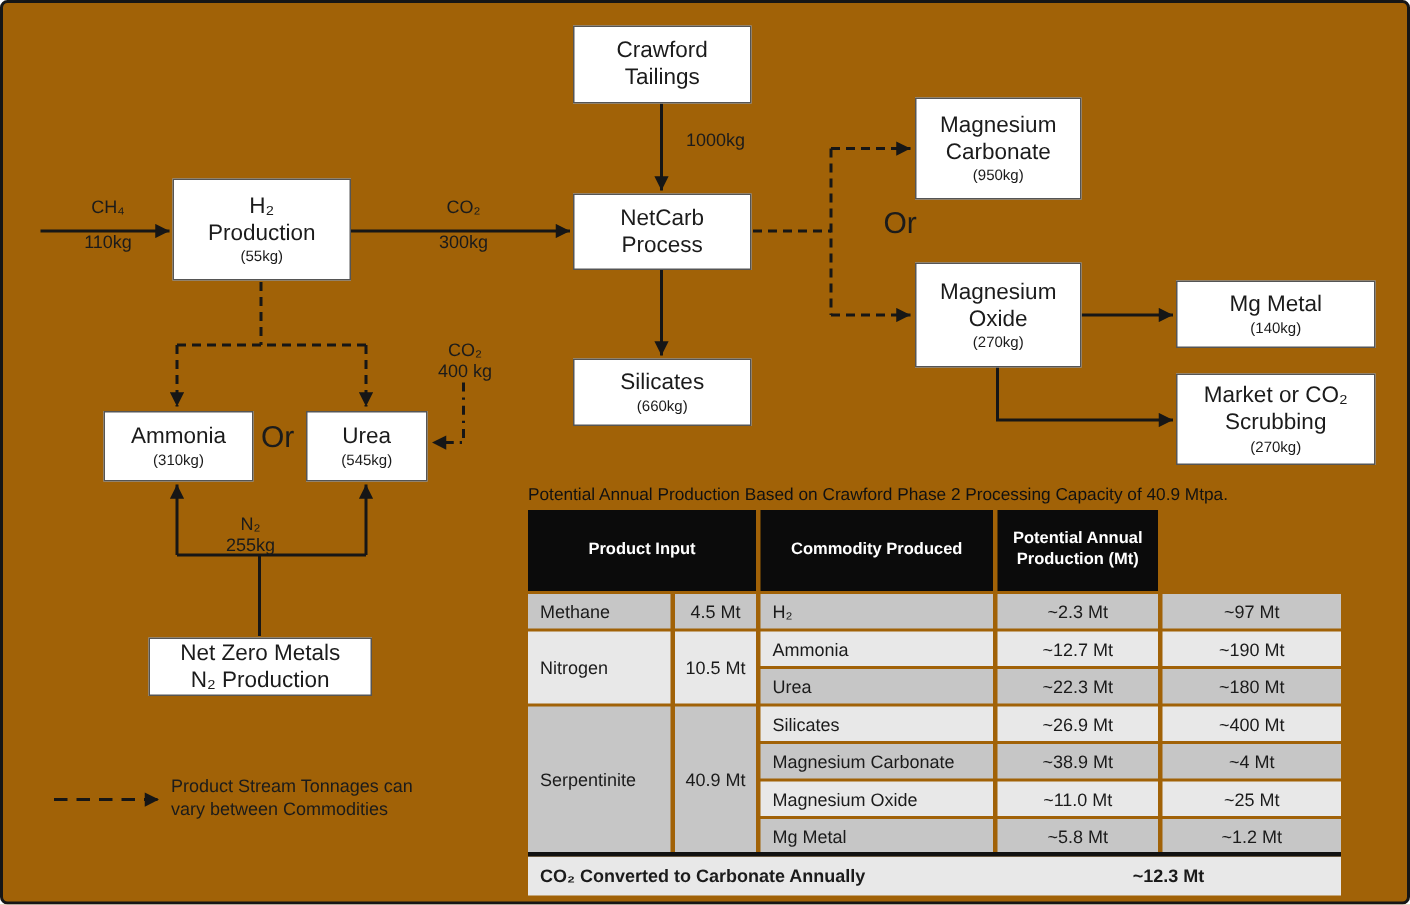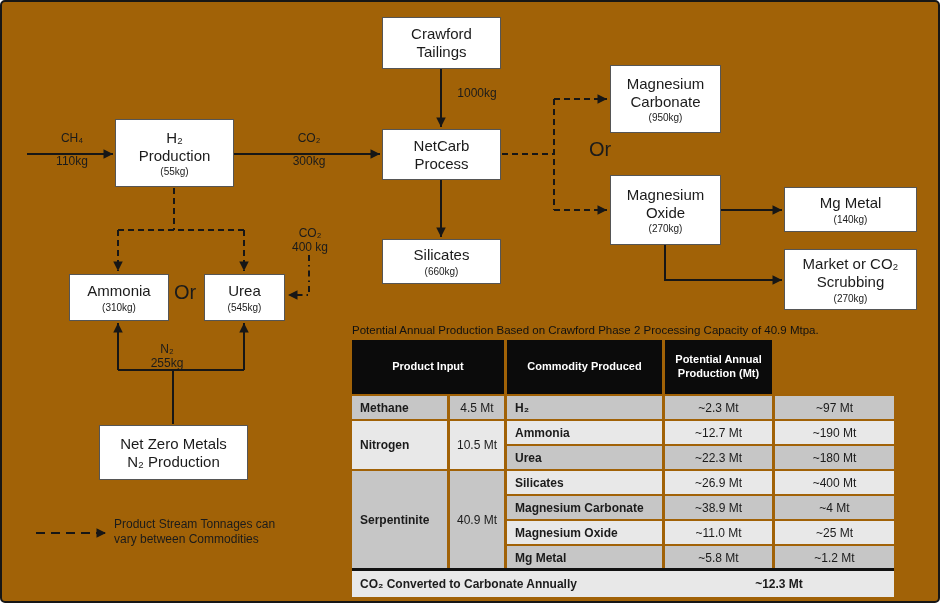--- a/index.html
+++ b/index.html
@@ -27,21 +27,21 @@
   .tbl-title{position:absolute;left:350px;top:322px;width:560px;font-size:11.5px;color:#111;}
   .tbl{
     position:absolute;left:350px;top:338px;
     display:grid;grid-template-columns:95px 54px 155px 107px 119px;
     grid-template-rows:54px repeat(7,23px) 26px;
     column-gap:3px;row-gap:2px;
   }
   .th{background:#0b0b0b;color:#fff;font-weight:bold;font-size:11px;line-height:1.25;
       display:flex;align-items:center;justify-content:center;text-align:center;padding:0 3px;}
   .cell{font-size:12px;color:#1b1b1b;display:flex;align-items:center;box-sizing:border-box;}
-  .cell.l{padding-left:8px;justify-content:flex-start;font-weight:bold;}
+  .cell.l{padding-left:8px;justify-content:flex-start;}
   .cell.c{justify-content:center;}
   .dark{background:#c6c6c6;}
   .light{background:#e8e8e8;}
   .footer-cell{position:relative;font-weight:bold;font-size:12px;}
   .footer-cell .f-label{padding-left:8px;}
   .footer-cell .f-value{position:absolute;left:427px;top:50%;transform:translate(-50%,-50%);}
   .divider{position:absolute;left:350px;top:566px;width:542px;height:3px;background:#111;}
 </style>
 </head>
 <body>
@@ -133,21 +133,21 @@
   <div class="box" style="left:67px;top:272px;width:100px;height:47px;">
     <span class="label">Ammonia</span>
     <span class="sub">(310kg)</span>
   </div>
 
   <div class="box" style="left:202px;top:272px;width:81px;height:47px;">
     <span class="label">Urea</span>
     <span class="sub">(545kg)</span>
   </div>
 
-  <div class="box" style="left:97px;top:423px;width:149px;height:55px;">
+  <div class="box" style="left:97px;top:423px;width:149px;height:39px;">
     <span class="label">Net Zero Metals
 N₂ Production</span>
   </div>
 
   <div class="flowlabel" style="left:40px;top:130px;width:60px;">
     <span class="formula">CH₄</span>
     <span class="amount">110kg</span>
   </div>
 
   <div class="flowlabel" style="left:277px;top:130px;width:60px;">

